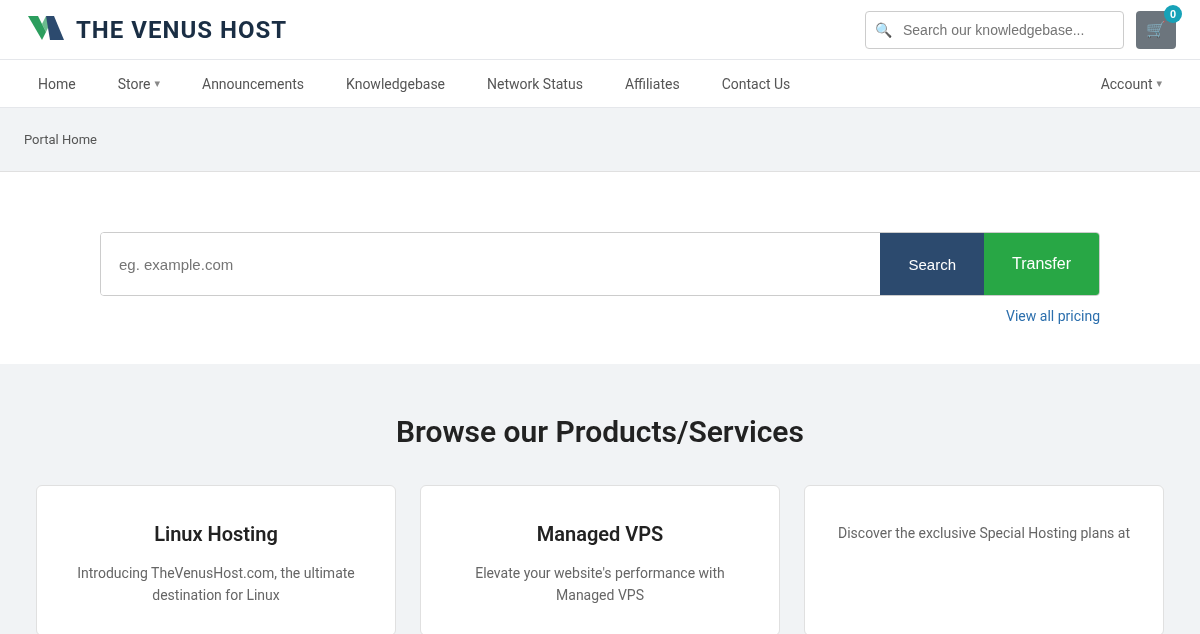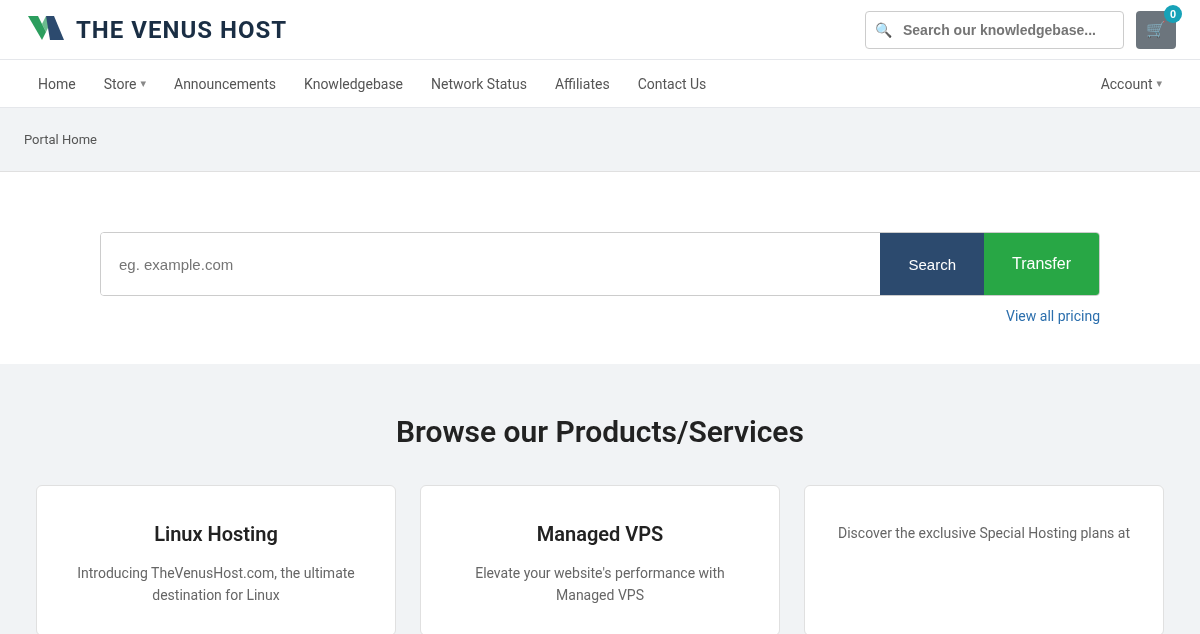--- a/index.html
+++ b/index.html
@@ -50,21 +50,20 @@
       padding: 0 10px;
       color: #888;
       font-size: 14px;
     }
     .search-box input {
       border: none;
       outline: none;
       width: 220px;
       font-size: 14px;
       color: #555;
-      font-weight: bold;
     }
     .cart-btn {
       position: relative;
       background: #6c757d;
       border: none;
       border-radius: 4px;
       width: 40px;
       height: 38px;
       display: flex;
       align-items: center;
@@ -90,21 +89,21 @@
     }
 
     
     .nav-menu {
       display: flex;
       align-items: center;
       padding: 0 24px;
       background: #fff;
       border-bottom: 1px solid #e5e7eb;
       height: 48px;
-      gap: 0;
+      gap: 14px;
     }
     .nav-item {
       padding: 0 14px;
       height: 48px;
       display: flex;
       align-items: center;
       font-size: 14px;
       color: #555;
       cursor: pointer;
       text-decoration: none;

